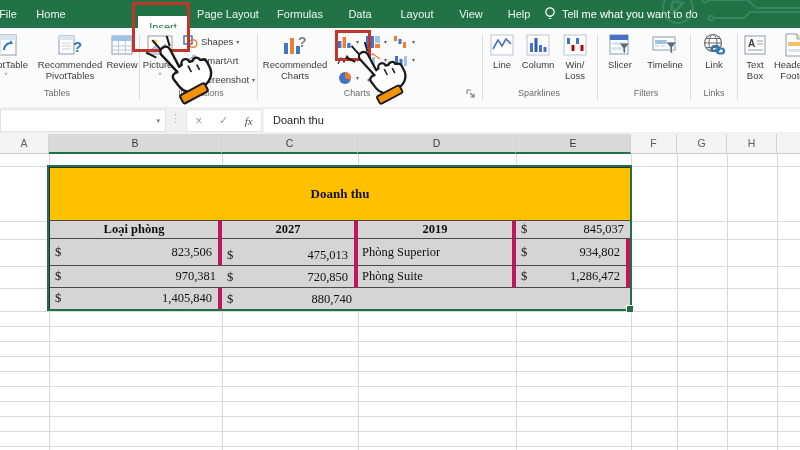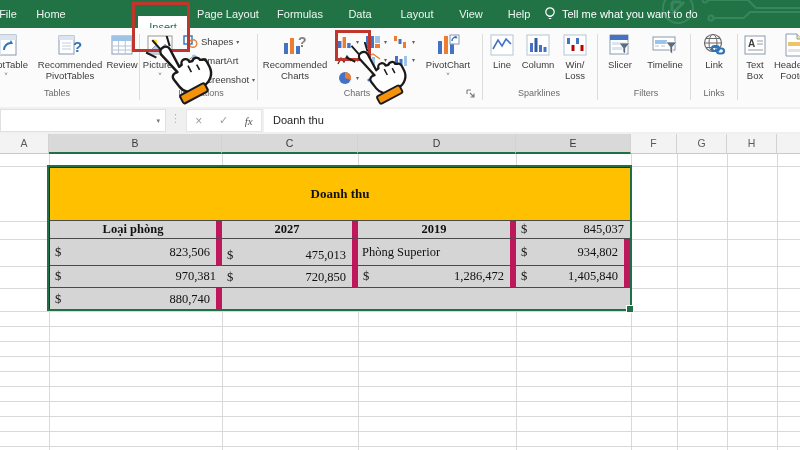--- a/index.html
+++ b/index.html
@@ -43,21 +43,21 @@
   .col.sel{background:#d9d9d9;border-bottom:2px solid #1f7145;color:#3a3a3a;height:20px;}
   
   #sheet{position:absolute;left:0;top:154px;width:800px;height:296px;background:#fff;}
   .gl{position:absolute;background:#d9d9d9;}
   .gl.v{width:1px;top:0;height:296px;}
   .gl.h{height:1px;left:0;width:800px;}
   
   #xtable{position:absolute;left:49px;top:13px;width:582px;height:144px;border:1px solid #2f2f2f;box-sizing:border-box;
     display:grid;grid-template-columns:172px 136px 158px 114px;grid-template-rows:53px 18px 27px 22px 22px;
     background:#d5d5d5;font-family:"Liberation Serif","DejaVu Serif",serif;color:#111;}
-  #xtable .cell{border-right:6px solid #be185d;border-bottom:1px solid #4a4a4a;box-sizing:border-box;
+  #xtable .cell{border-right:4px solid #be185d;border-bottom:1px solid #4a4a4a;box-sizing:border-box;
     display:flex;align-items:center;font-size:12.5px;overflow:hidden;}
   #xtable .cell:nth-child(5n){border-right:none;}
   #xtable .title{grid-column:1/5;background:#ffc000;justify-content:center;font-weight:bold;font-size:13px;border-right:none;}
   #xtable .hd{justify-content:center;font-weight:bold;}
   #xtable .lbl{padding-left:4px;}
   #xtable .money{justify-content:space-between;padding:0 6px 0 5px;}
   #xtable .money.low{align-items:flex-end;padding-bottom:2px;}
   
   #selbox{position:absolute;left:47px;top:11px;width:585px;height:146px;border:2px solid #1f7145;box-sizing:border-box;pointer-events:none;}
   #fillhandle{position:absolute;right:-4px;bottom:-4px;width:6px;height:6px;background:#1f7145;border:1px solid #fff;}
@@ -268,34 +268,20 @@
     <div class="smallrow" style="left:365px;top:43px">
       <span class="mini">
           <svg width="16" height="14" viewBox="0 0 16 14">
             <circle cx="4" cy="9" r="1.6" fill="#4472c4"></circle>
             <circle cx="8" cy="4" r="1.6" fill="#ed7d31"></circle>
             <circle cx="12" cy="10" r="1.6" fill="#4472c4"></circle>
           </svg>
         </span>
       <span class="caret">▾</span>
     </div>
-    <div class="bigbtn" style="left:424px;width:48px">
-      <span class="ic">
-        <svg width="24" height="24" viewBox="0 0 24 24">
-            <rect x="2" y="8" width="4" height="13" fill="#4472c4"></rect>
-            <rect x="8" y="3" width="4" height="18" fill="#ed7d31"></rect>
-            <rect x="14" y="11" width="4" height="10" fill="#4472c4"></rect>
-            <rect x="14" y="2" width="9" height="9" fill="#fff" stroke="#8a9bb0"></rect>
-            <path d="M16 8 a4 4 0 0 1 4-4 l0 0" fill="none" stroke="#2e75b6" stroke-width="1.5"></path>
-            <path d="M20 2.6 l1.6 2.6 h-3.2 z" fill="#2e75b6"></path>
-          </svg>
-      </span>
-      <span>PivotChart</span>
-      <span class="caret">˅</span>
-    </div>
     <div class="grp-label" style="left:357px">Charts</div>
     <span style="position:absolute;left:466px;top:61px">
       <svg width="10" height="10" viewBox="0 0 10 10">
           <path d="M1 1 h4 M1 1 v4 M4 4 l4 4 M8 4.5 v3.5 h-3.5" fill="none" stroke="#7a7a7a" stroke-width="1.1"></path>
         </svg>
     </span>
     <div class="sep" style="left:482px"></div>
 
     <div class="bigbtn" style="left:486px;width:32px">
       <span class="ic">
@@ -476,20 +462,21 @@
         </div>
       <div class="cell money">
           <span>$</span>
           <span>970,381</span>
         </div>
       <div class="cell money low">
           <span>$</span>
           <span>720,850</span>
         </div>
 
+      <div class="cell lbl">Phòng Suite</div>
       <div class="cell money">
           <span>$</span>
           <span>1,286,472</span>
         </div>
       <div class="cell money">
           <span>$</span>
           <span>1,405,840</span>
         </div>
       <div class="cell money low">
           <span>$</span>

